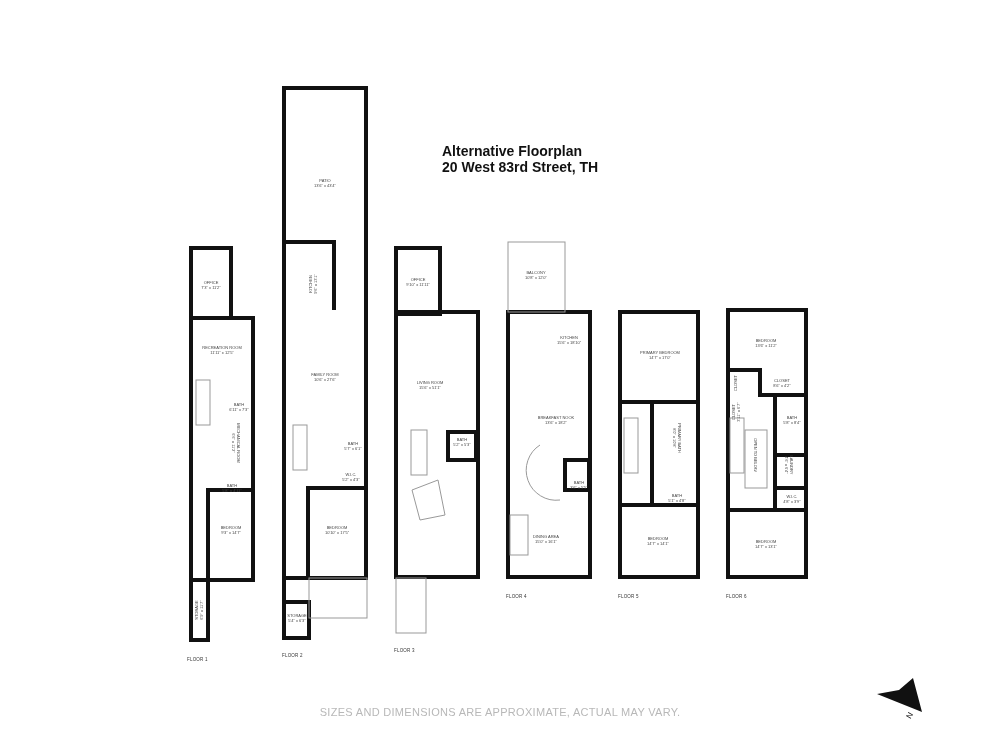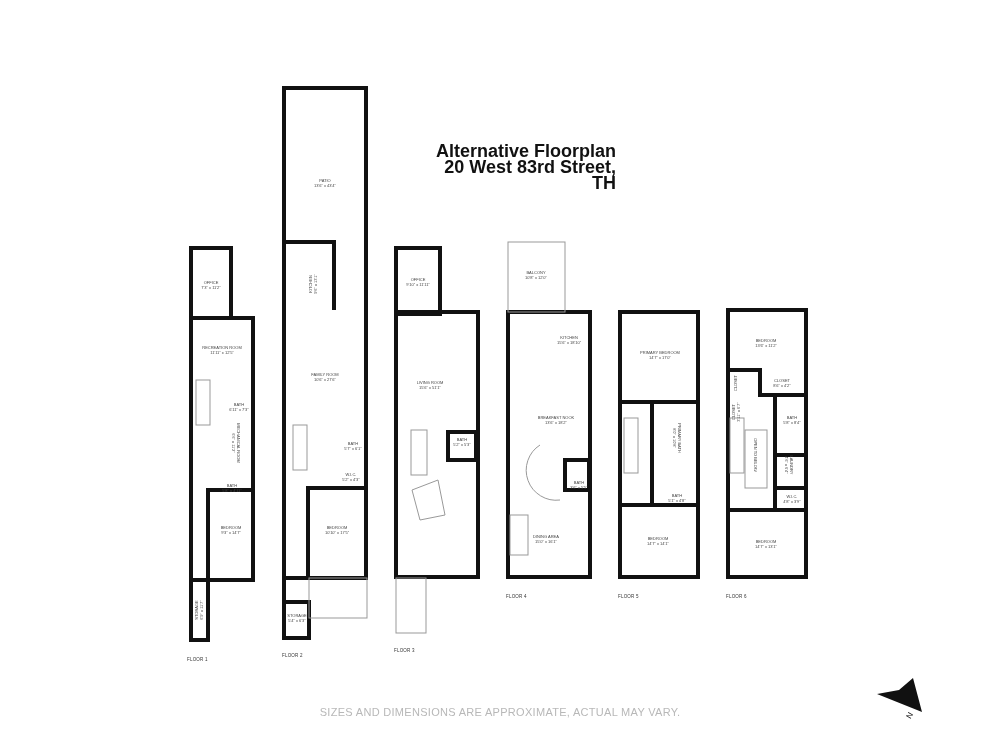--- a/index.html
+++ b/index.html
@@ -1,17 +1,17 @@
 <!DOCTYPE html>
 <html><head>
 <meta charset="utf-8">
 <style>
   html, body { margin: 0; padding: 0; background: #ffffff; }
   body { width: 997px; height: 747px; position: relative; overflow: hidden; font-family: "Liberation Sans", sans-serif; color: #222; }
-  .title { position: absolute; left: 416px; top: 143px; width: 200px; text-align: right; font-weight: bold; font-size: 18px; line-height: 16px; color: #111; }
+  .title { position: absolute; left: 442px; top: 143px; width: 200px; text-align: left; font-weight: bold; font-size: 14px; line-height: 16px; color: #111; }
   .disclaimer { position: absolute; left: 250px; top: 706px; width: 500px; text-align: center; font-size: 11px; letter-spacing: 0.3px; color: #b8b8b8; }
   .plans { position: absolute; left: 0; top: 0; width: 997px; height: 747px; }
   .floor-label { position: absolute; font-size: 4.5px; color: #333; letter-spacing: 0.2px; }
   .room { position: absolute; font-size: 4px; color: #444; text-align: center; line-height: 5px; white-space: nowrap; transform: translate(-50%, -50%); }
   .room .dim { display: block; }
   .room.rot { transform: translate(-50%, -50%) rotate(-90deg); }
   .room.rot90 { transform: translate(-50%, -50%) rotate(90deg); }
   .compass { position: absolute; left: 873px; top: 670px; width: 60px; height: 60px; }
   .compass-n { position: absolute; left: 907px; top: 711px; font-size: 8px; transform: rotate(-60deg); color: #111; }
 </style>

